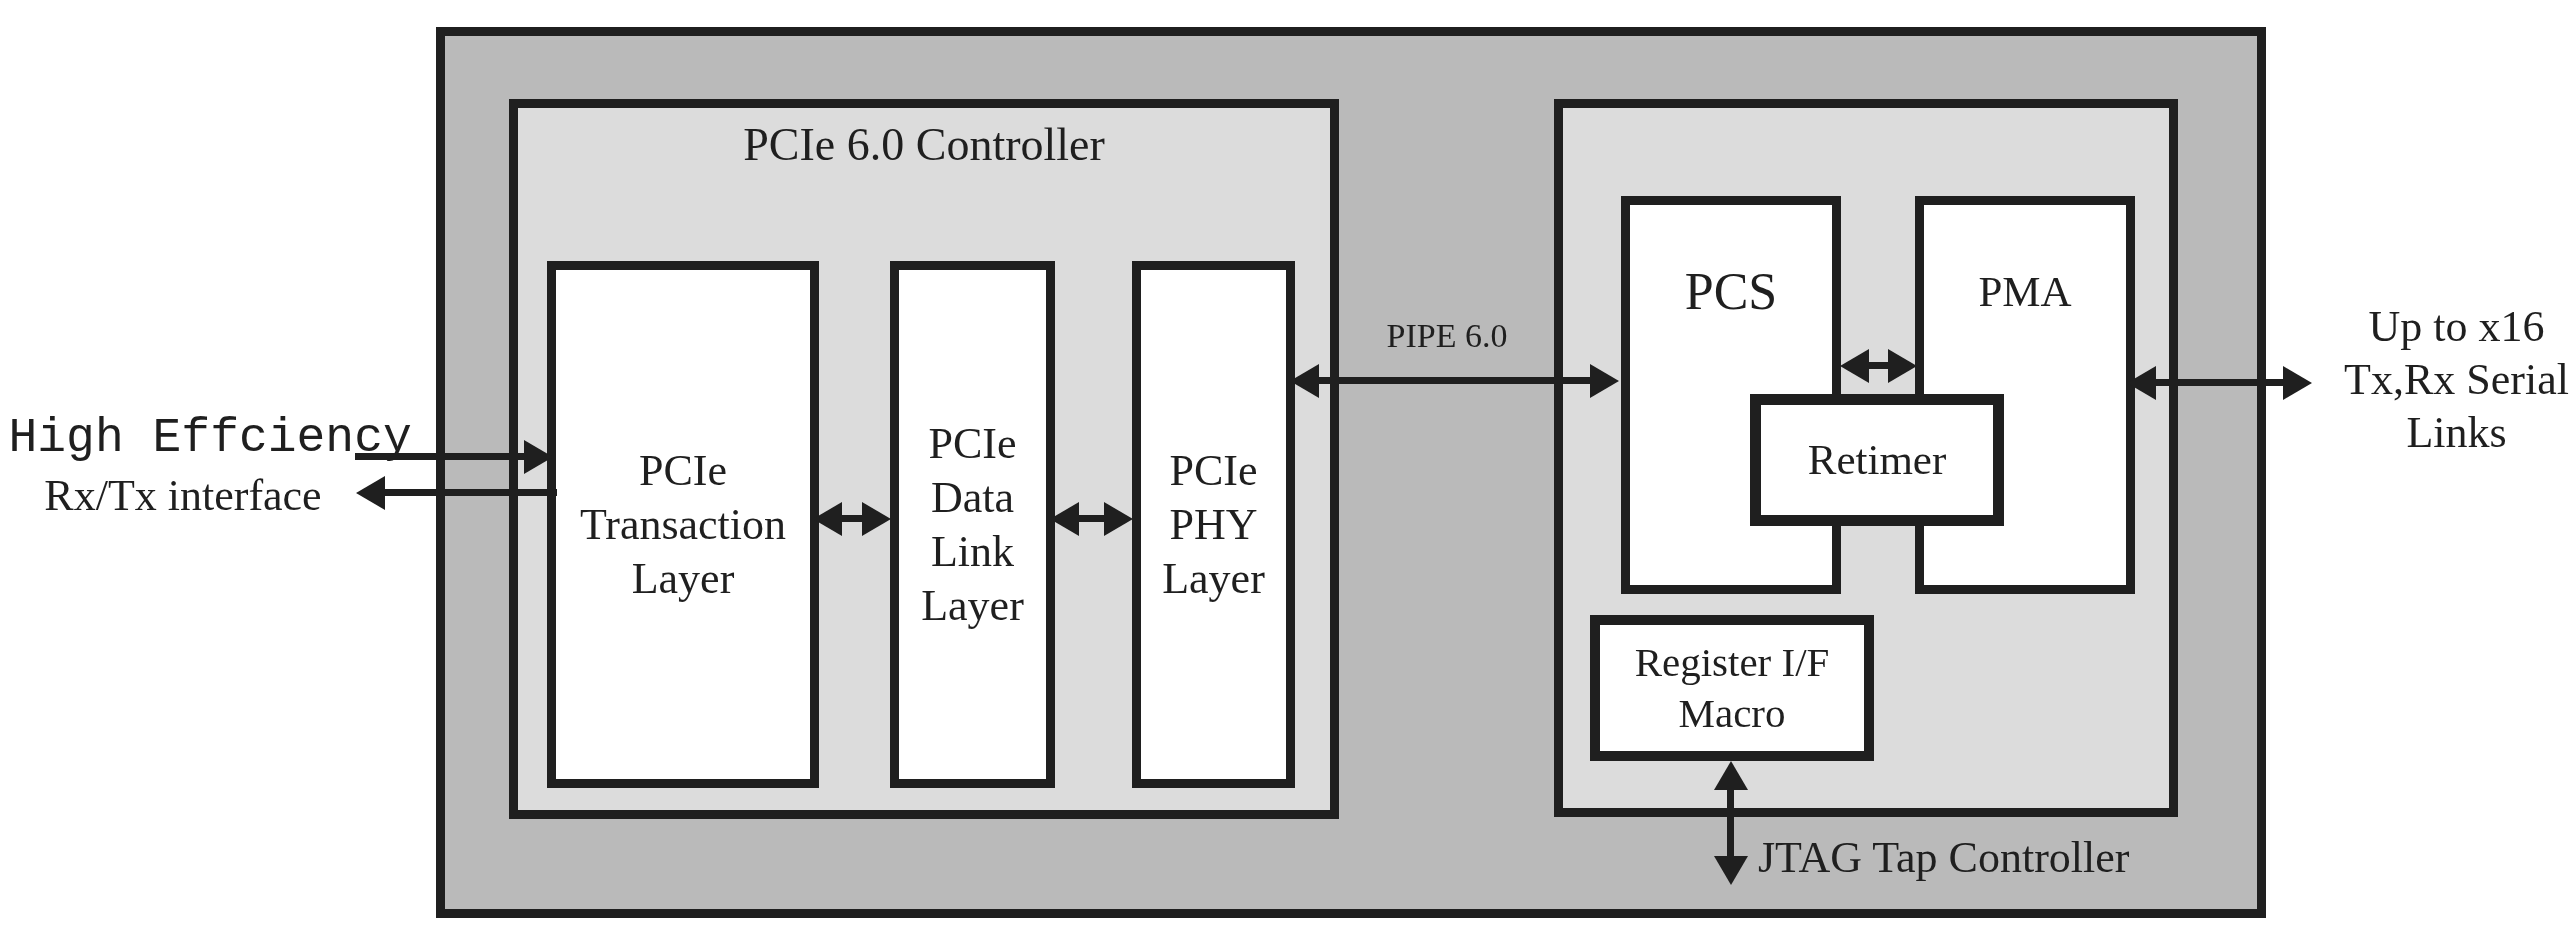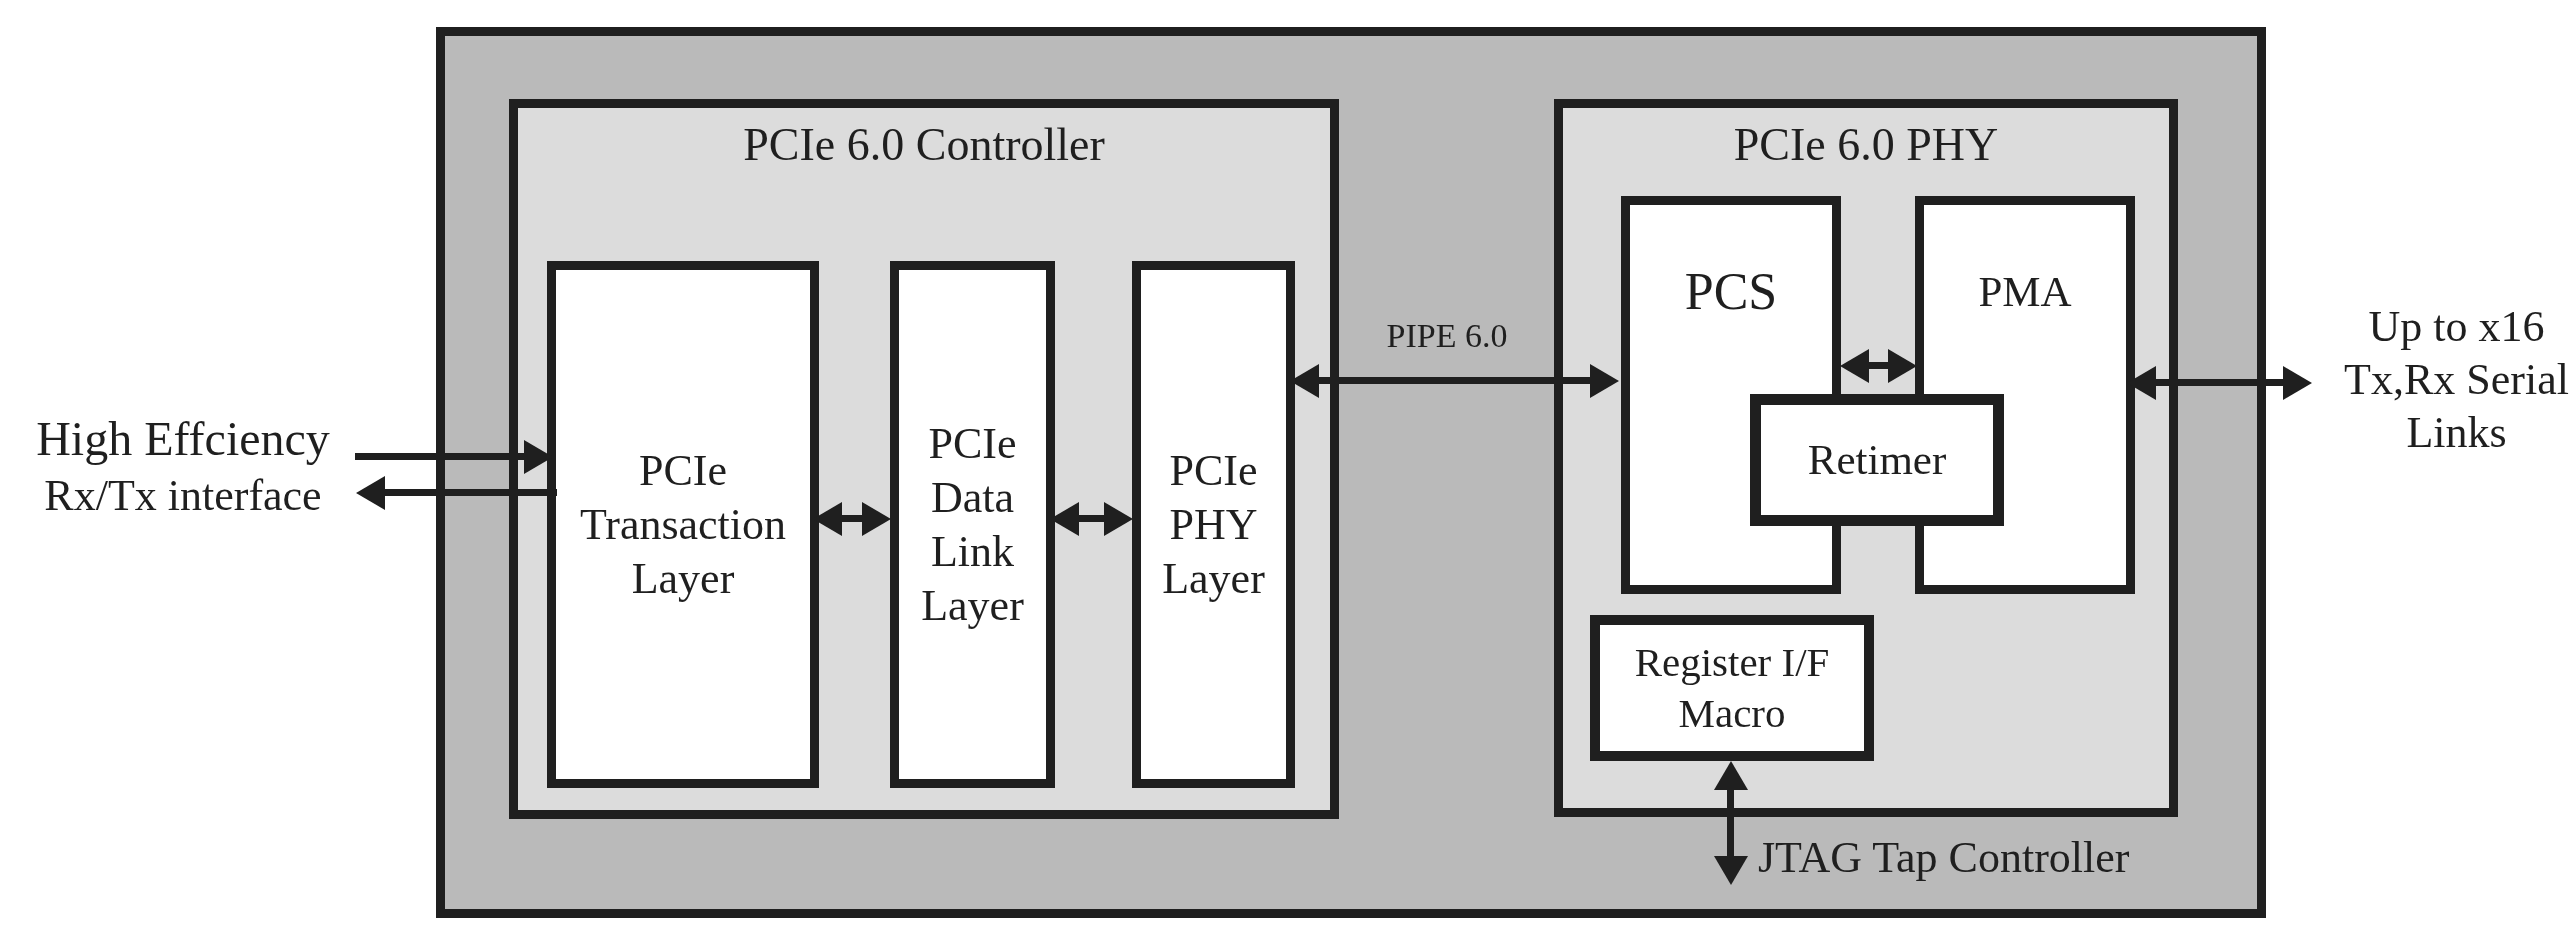--- a/index.html
+++ b/index.html
@@ -31,21 +31,21 @@
   .b-transaction{left:547px;top:261px;width:272px;height:527px;}
   .b-datalink{left:890px;top:261px;width:165px;height:527px;}
   .b-phylayer{left:1132px;top:261px;width:163px;height:527px;}
   .b-pcs{left:1621px;top:196px;width:220px;height:398px;justify-content:flex-start;padding-top:60px;font-size:52px;}
   .b-pma{left:1915px;top:196px;width:220px;height:398px;justify-content:flex-start;padding-top:60px;font-size:43px;}
   .b-retimer{left:1750px;top:394px;width:254px;height:132px;border-width:11px;font-size:43px;z-index:4;}
   .b-register{left:1590px;top:615px;width:284px;height:146px;border-width:10.2px;font-size:41px;line-height:51px;}
 
   
   .ann{position:absolute;text-align:center;white-space:nowrap;}
-  .t-left1{left:8.5px;top:411px;width:349px;font-size:48px;}
+  .t-left1{left:8.5px;top:411px;width:349px;font-size:48px;font-family:Liberation Mono, monospace;}
   .t-left2{left:8.5px;top:470px;width:349px;font-size:44px;}
   .t-right{left:2316px;top:300px;width:281px;font-size:44px;line-height:53px;}
   .t-pipe{left:1332px;top:317px;width:230px;font-size:34px;z-index:3;}
   .t-jtag{left:1758px;top:832px;width:477px;font-size:44px;text-align:left;}
 
   
   .arrow{position:absolute;z-index:10;}
   .arrow .shaft{position:absolute;background:var(--line);}
   .arrow-h{height:34px;}
   .arrow-h .shaft{top:12.8px;height:7.7px;left:0;right:0;}
@@ -74,21 +74,20 @@
 <body>
 
 <div class="canvas">
 
   <div class="gbox outer"></div>
 
   <div class="gbox controller"></div>
   <div class="panel-title ctrl-title">PCIe 6.0 Controller</div>
 
   <div class="gbox phy"></div>
-  <div class="panel-title phy-title">PCIe 6.0 PHY</div>
 
   <div class="wbox b-transaction">
     <span>PCIe</span>
     <span>Transaction</span>
     <span>Layer</span>
   </div>
   <div class="wbox b-datalink">
     <span>PCIe</span>
     <span>Data</span>
     <span>Link</span>

